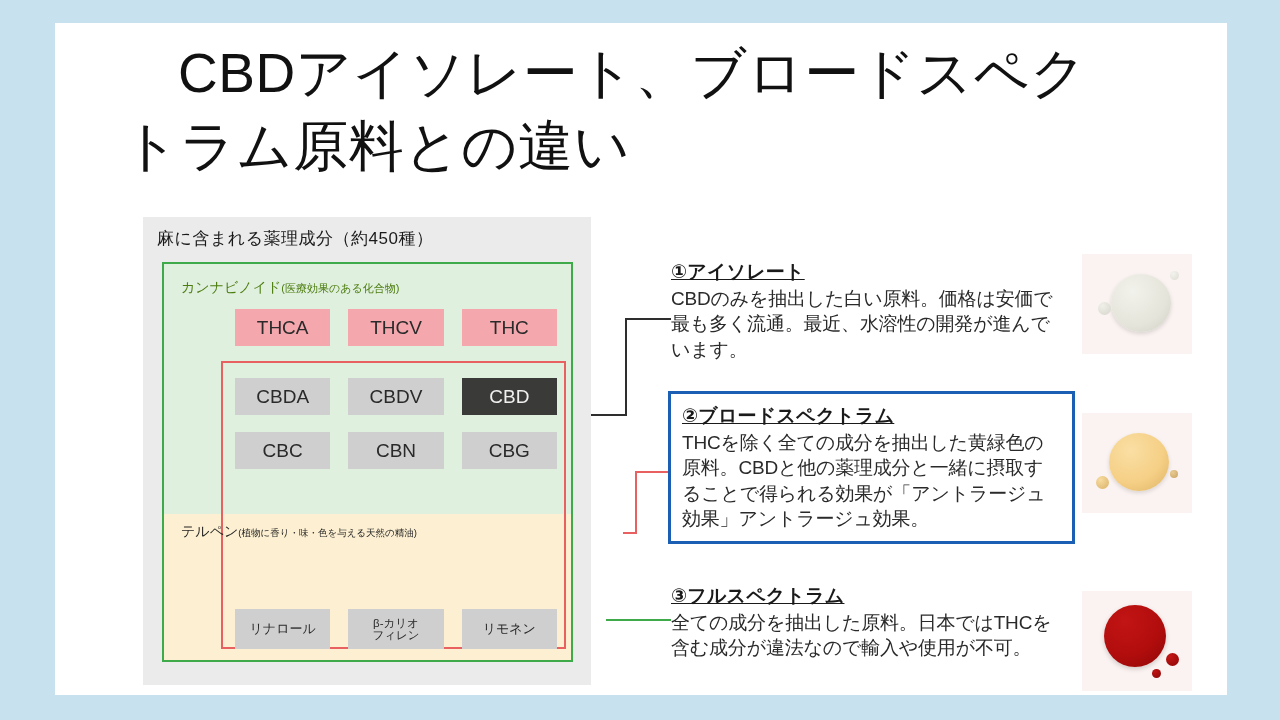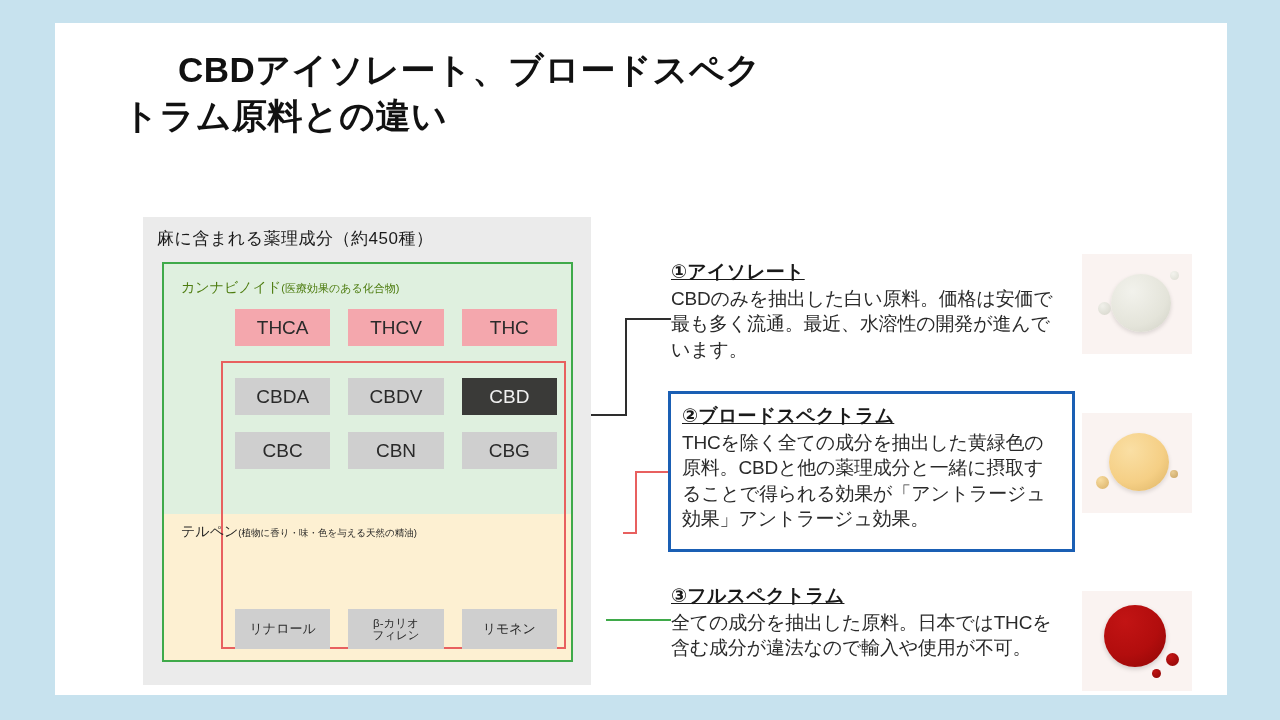--- a/index.html
+++ b/index.html
@@ -25,26 +25,25 @@
     height: 672px;
     background: #ffffff;
   }
 
   
   #slide-title {
     position: absolute;
     left: 68px;
     top: 14px;
     width: 1040px;
-    font-size: 35px;
-    font-weight: bold;
+    font-size: 55px;
+    font-weight: normal;
     line-height: 1.32;
     color: #111111;
     letter-spacing: 0.5px;
-    margin-top: 10px;
   }
   #slide-title .t-line1 { display: block; text-indent: 55px; }
   #slide-title .t-line2 { display: block; }
 
   
   #diagram {
     position: absolute;
     left: 88px;      
     top: 194px;      
     width: 448px;
@@ -192,21 +191,21 @@
     letter-spacing: -0.2px;
   }
 
   #section-isolate { top: 236px; }
 
   #section-broad {
     top: 368px;
     left: 613px;
     width: 407px;
     border: 3px solid #1a5fb4;
-    padding: 9px 11px 18px 11px;
+    padding: 9px 11px 10px 11px;
     background: #ffffff;
   }
 
   #section-full { top: 560px; }
 
   
   .swatch {
     position: absolute;
     left: 1027px;
     width: 110px;

